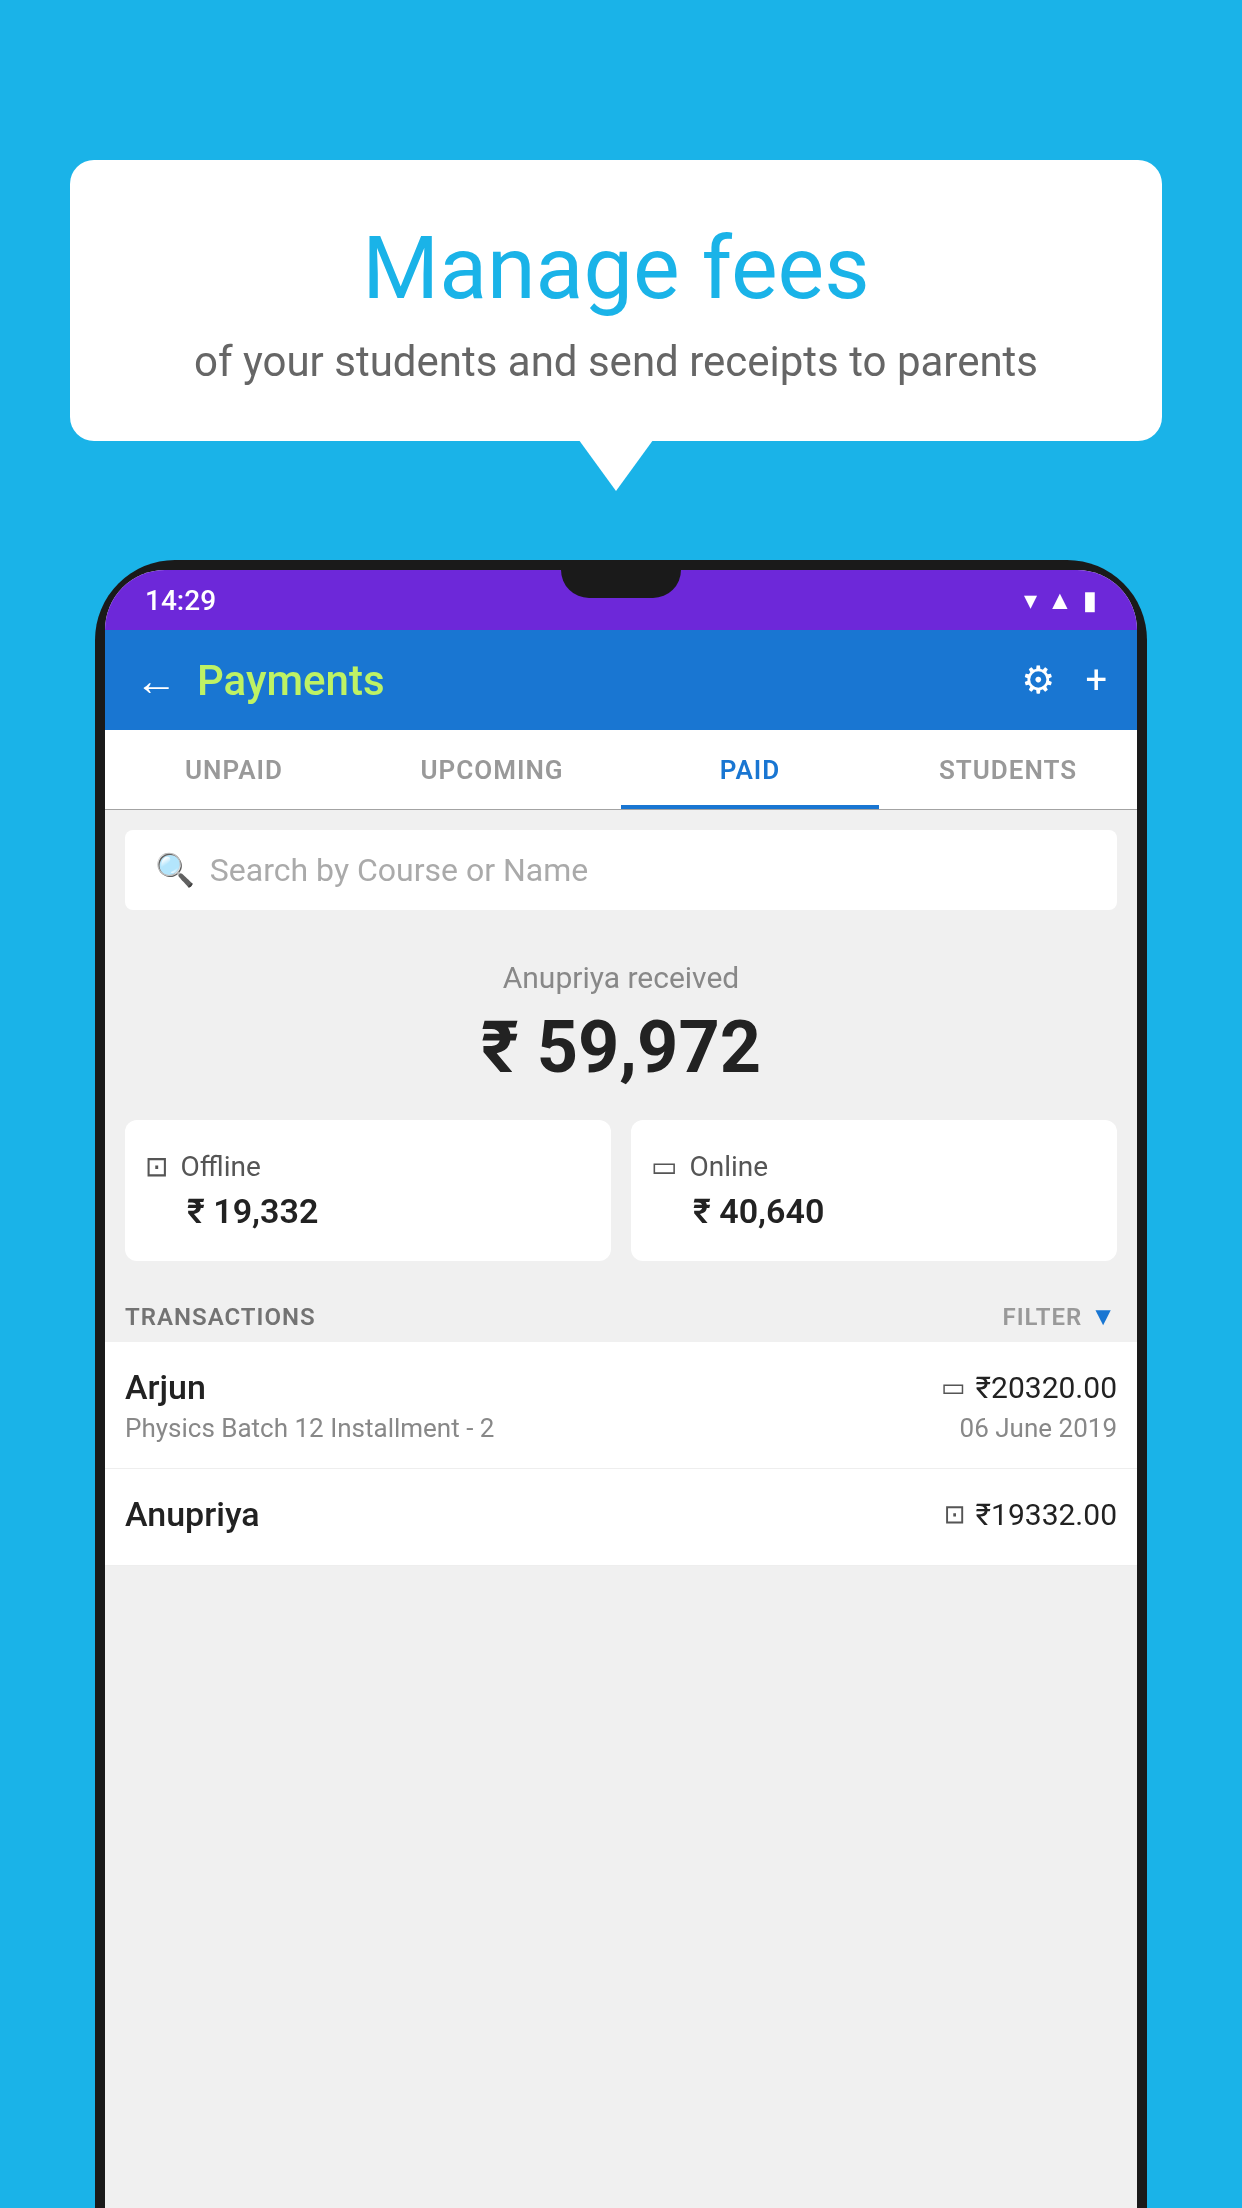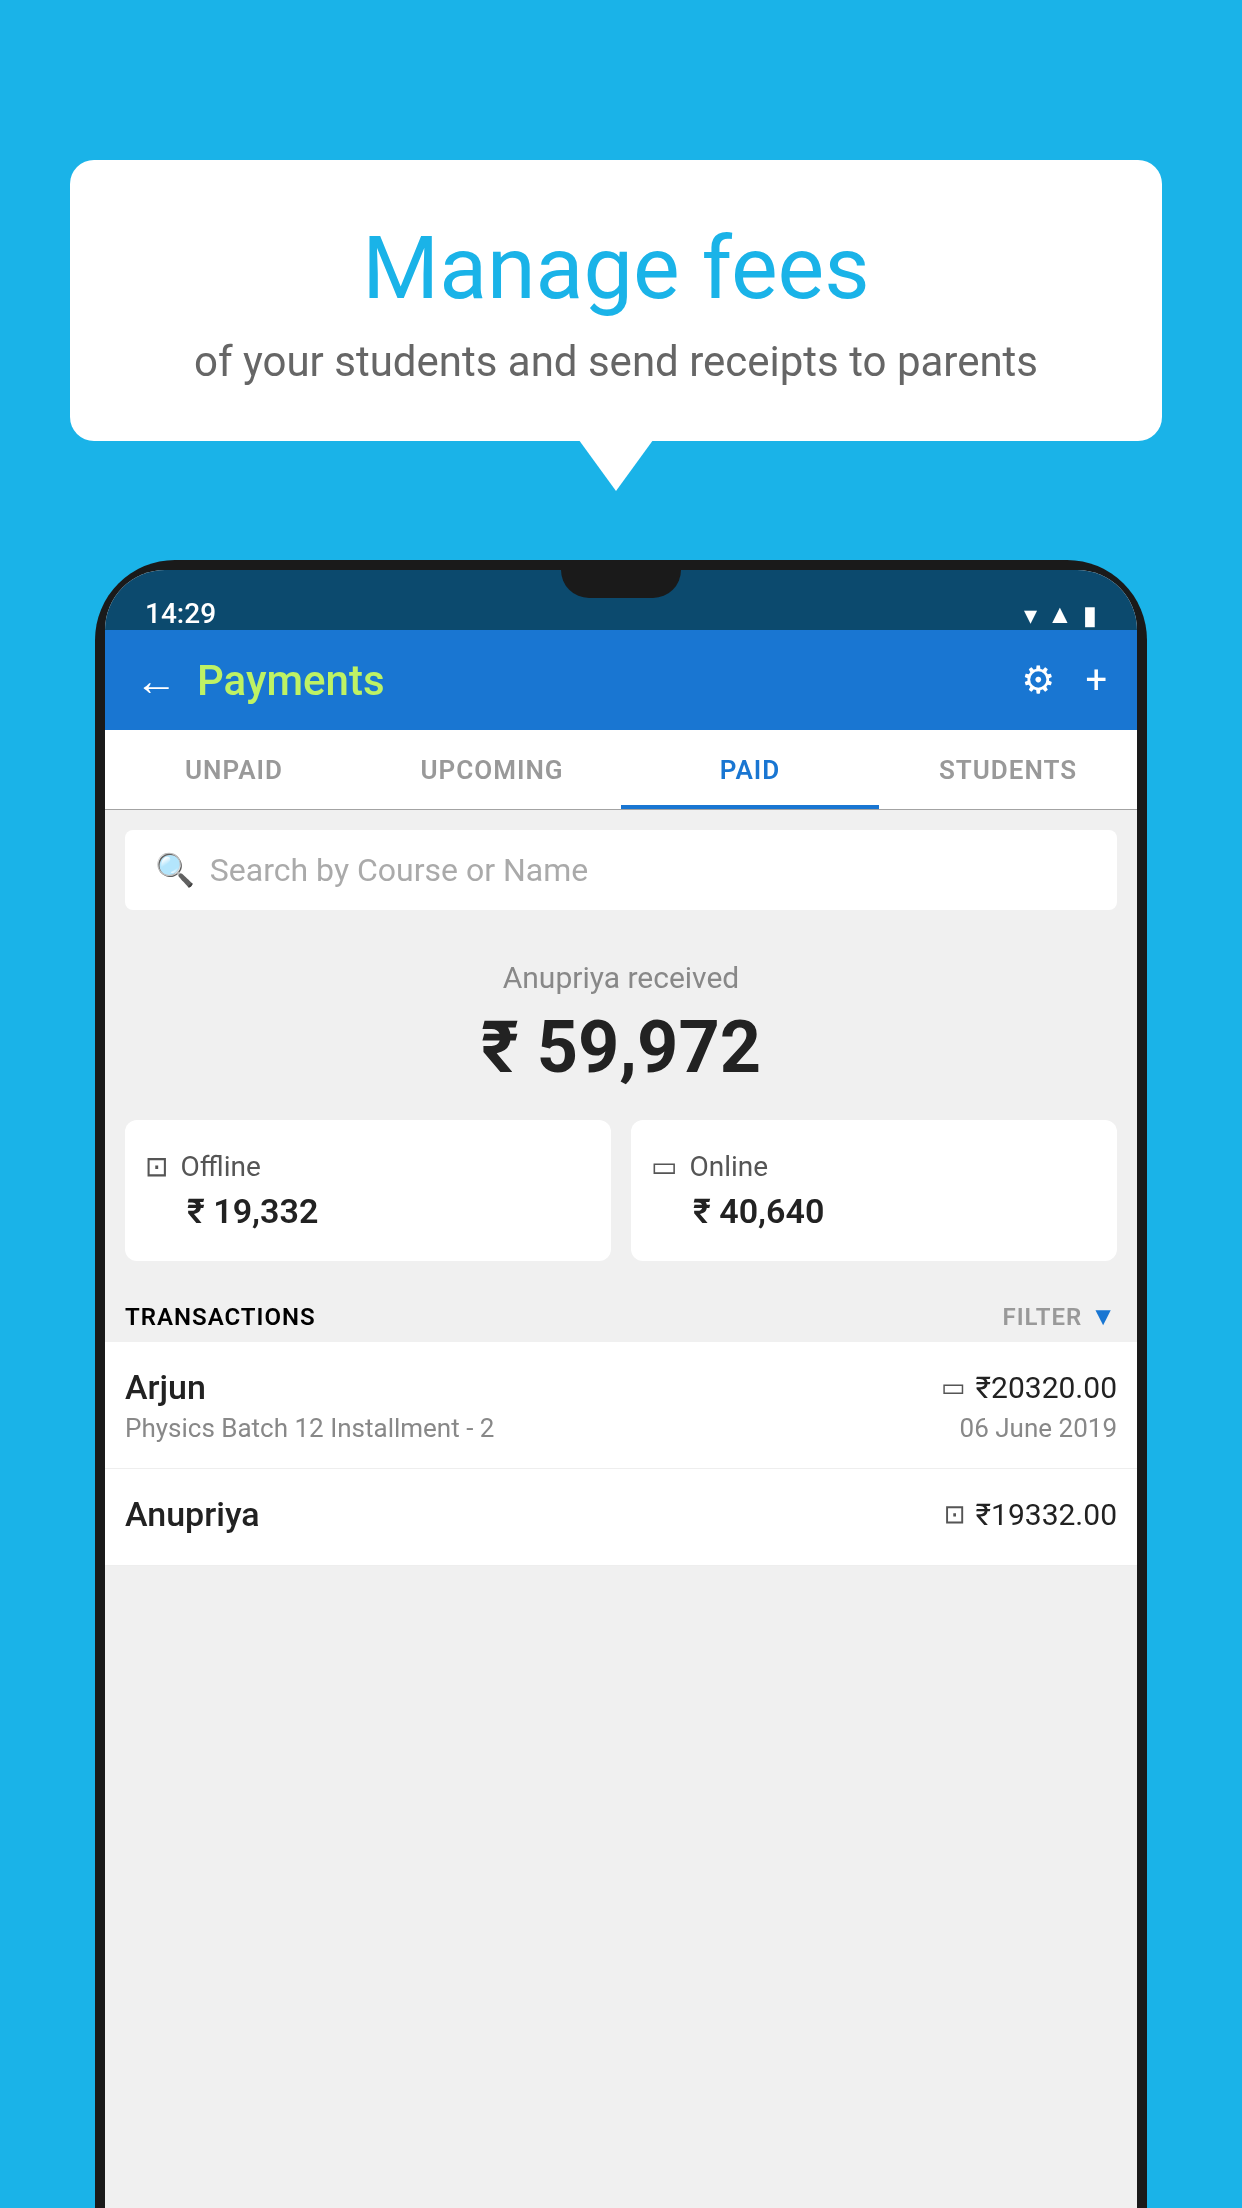--- a/index.html
+++ b/index.html
@@ -60,24 +60,24 @@
       right: 95px;
       bottom: 0;
       background: #1a1a1a;
       border-radius: 80px 80px 0 0;
       padding: 0;
       overflow: hidden;
     }
 
     
     .status-bar {
-      background: #0c4a6e;
+      background: #6d28d9;
       height: 60px;
       display: flex;
-      align-items: flex-end;
+      align-items: center;
       justify-content: space-between;
       padding: 0 40px;
       position: relative;
     }
 
     .status-time {
       color: white;
       font-size: 28px;
       font-weight: 500;
     }
@@ -269,21 +269,21 @@
       display: flex;
       justify-content: space-between;
       align-items: center;
       padding: 20px 20px 10px;
       background: #f0f0f0;
     }
 
     .transactions-label {
       font-size: 24px;
       font-weight: 600;
-      color: #000000;
+      color: #737373;
       letter-spacing: 1px;
     }
 
     .filter-btn {
       display: flex;
       align-items: center;
       gap: 8px;
       font-size: 24px;
       font-weight: 600;
       color: #999;

